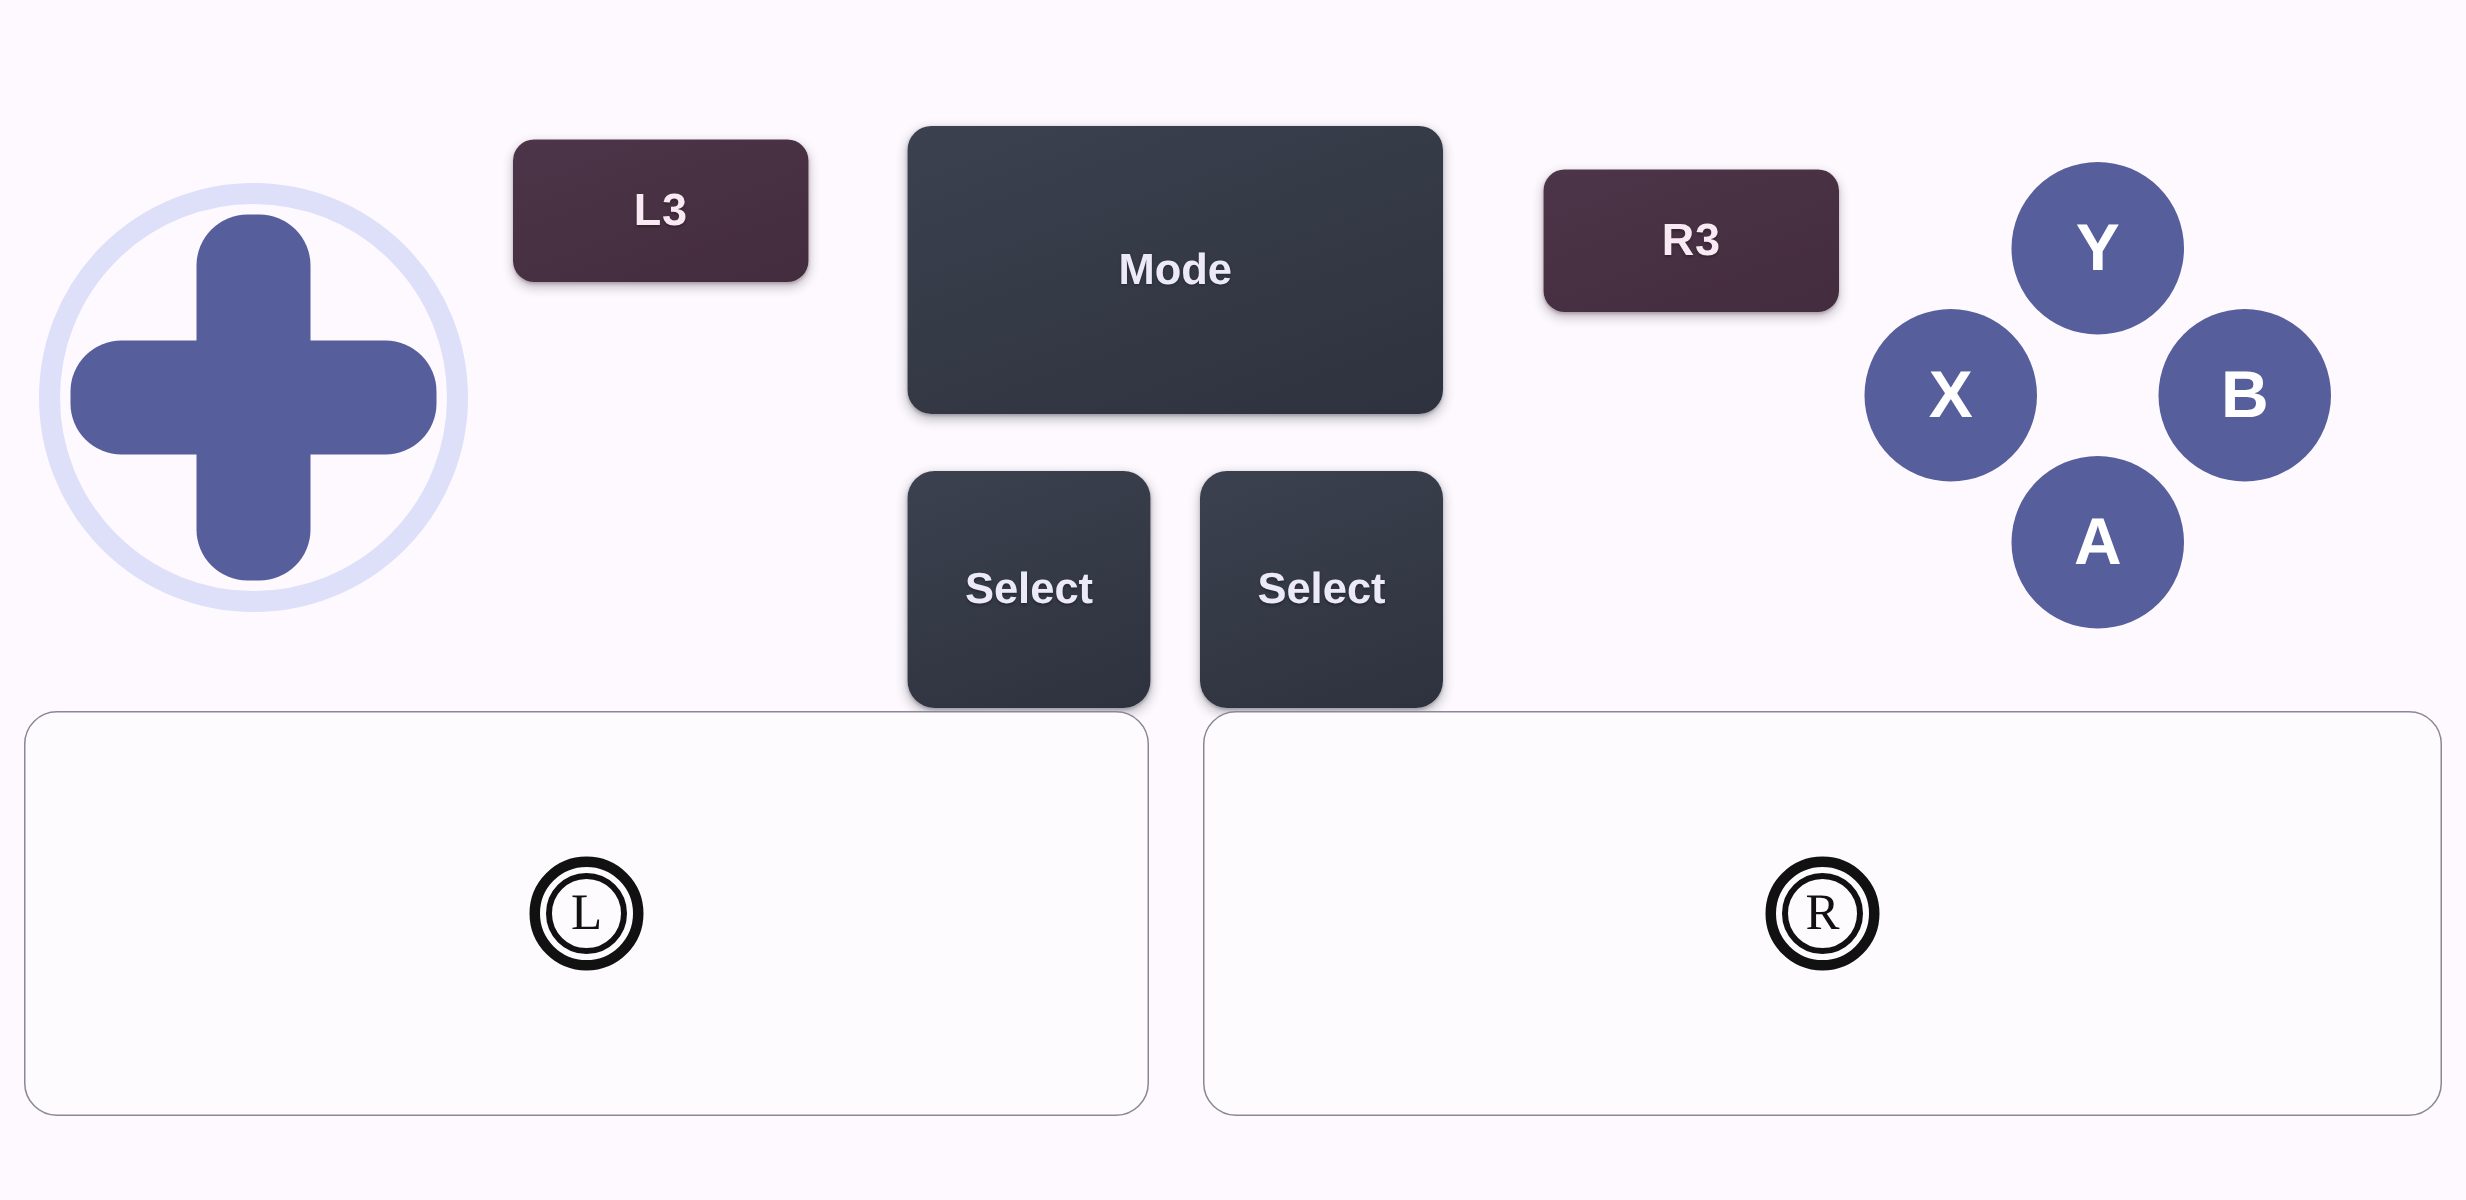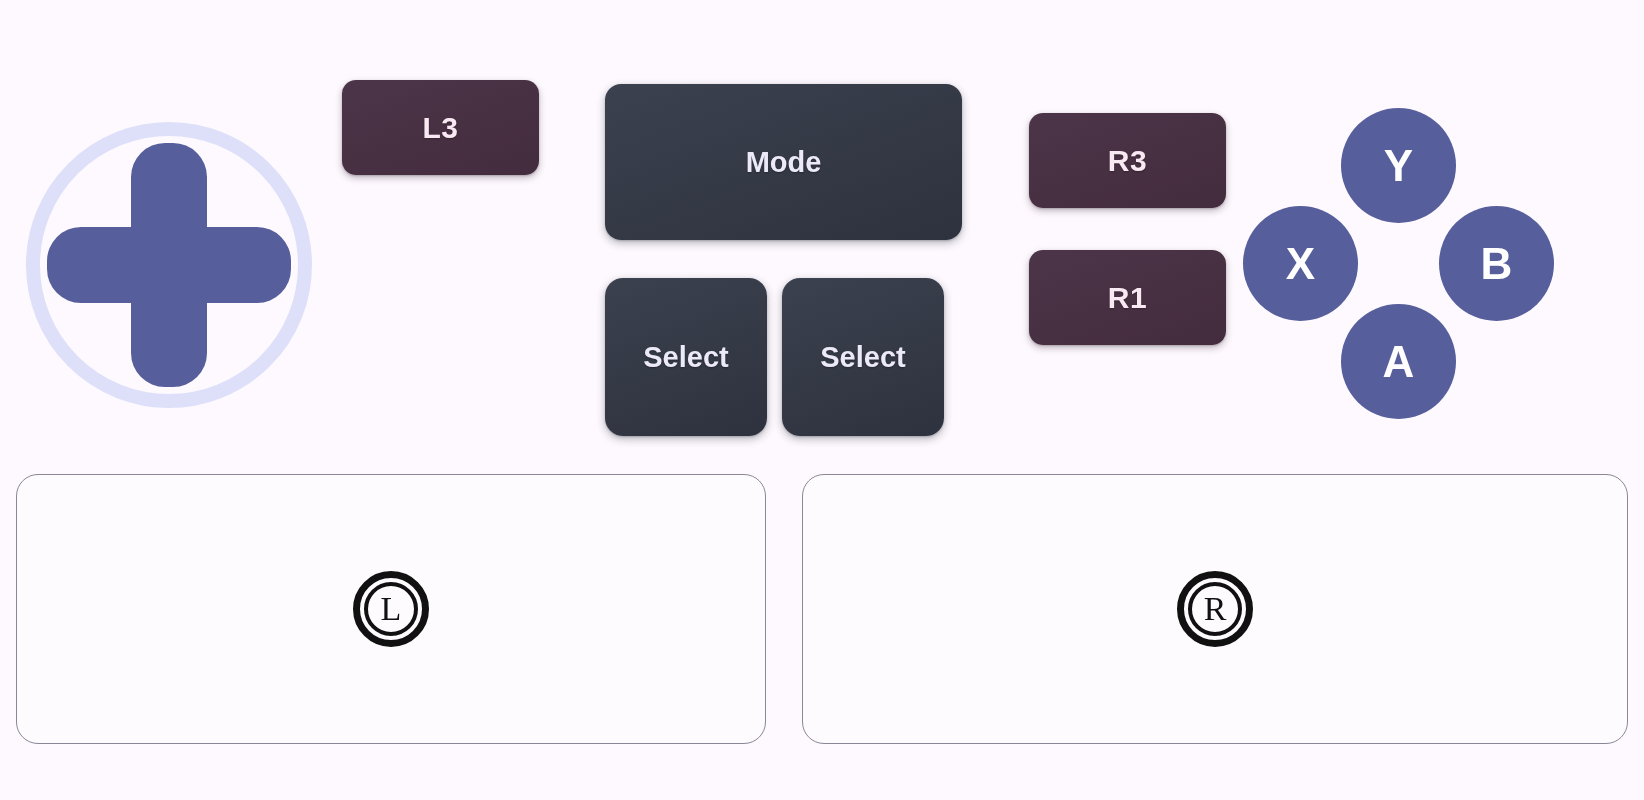--- a/index.html
+++ b/index.html
@@ -70,21 +70,21 @@
     width: 244px;
   }
 
   
   .shoulder-col {
     position: absolute;
     display: flex;
     flex-direction: column;
     gap: 42px;
   }
-  .shoulder-col.left  { left: 342px; top: 80px; align-items: center; }
+  .shoulder-col.left  { left: 342px; top: 93px; align-items: center; }
   .shoulder-col.right { left: 1029px; top: 87px; margin-top: 26px; }
 
   .btn-shoulder {
     width: 197px;
     height: 95px;
     border: none;
     border-radius: 14px;
     background: linear-gradient(160deg, #4d3549 0%, #432c3d 100%);
     color: #f9e9f2;
     font-family: "Liberation Sans", sans-serif;
@@ -102,40 +102,40 @@
 
   
   .center-cluster {
     position: absolute;
     left: 605px;
     top: 84px;
     width: 357px;
   }
   .btn-mode {
     width: 357px;
-    height: 156px;
+    height: 192px;
     border: none;
     border-radius: 16px;
     background: linear-gradient(160deg, #3c414f 0%, #2e323e 100%);
     color: #eceaf8;
     font-family: "Liberation Sans", sans-serif;
     font-size: 29px;
     font-weight: bold;
     display: flex;
     align-items: center;
     justify-content: center;
     box-shadow: 0 3px 8px rgba(35, 38, 50, 0.32), 0 1px 2px rgba(35,38,50,0.22);
     cursor: pointer;
     padding: 0;
     text-shadow: 0 1px 2px rgba(0,0,0,0.30);
   }
   .menu-row {
     margin-top: 38px;
     display: flex;
-    gap: 15px;
+    gap: 33px;
   }
   .btn-menu {
     width: 162px;
     height: 158px;
     border: none;
     border-radius: 18px;
     background: linear-gradient(160deg, #3c414f 0%, #2e323e 100%);
     color: #eceaf8;
     font-family: "Liberation Sans", sans-serif;
     font-size: 29px;
@@ -251,21 +251,20 @@
   <div class="center-cluster">
     <button class="btn-mode">Mode</button>
     <div class="menu-row">
       <button class="btn-menu">Select</button>
       <button class="btn-menu">Select</button>
     </div>
   </div>
 
   <div class="shoulder-col right">
     <button class="btn-shoulder">R3</button>
-    <button class="btn-shoulder">R1</button>
   </div>
 
   <div class="face-cluster">
     <button class="btn-face face-y">Y</button>
     <button class="btn-face face-x">X</button>
     <button class="btn-face face-b">B</button>
     <button class="btn-face face-a">A</button>
   </div>
 
   <div class="touchpad pad-left">

